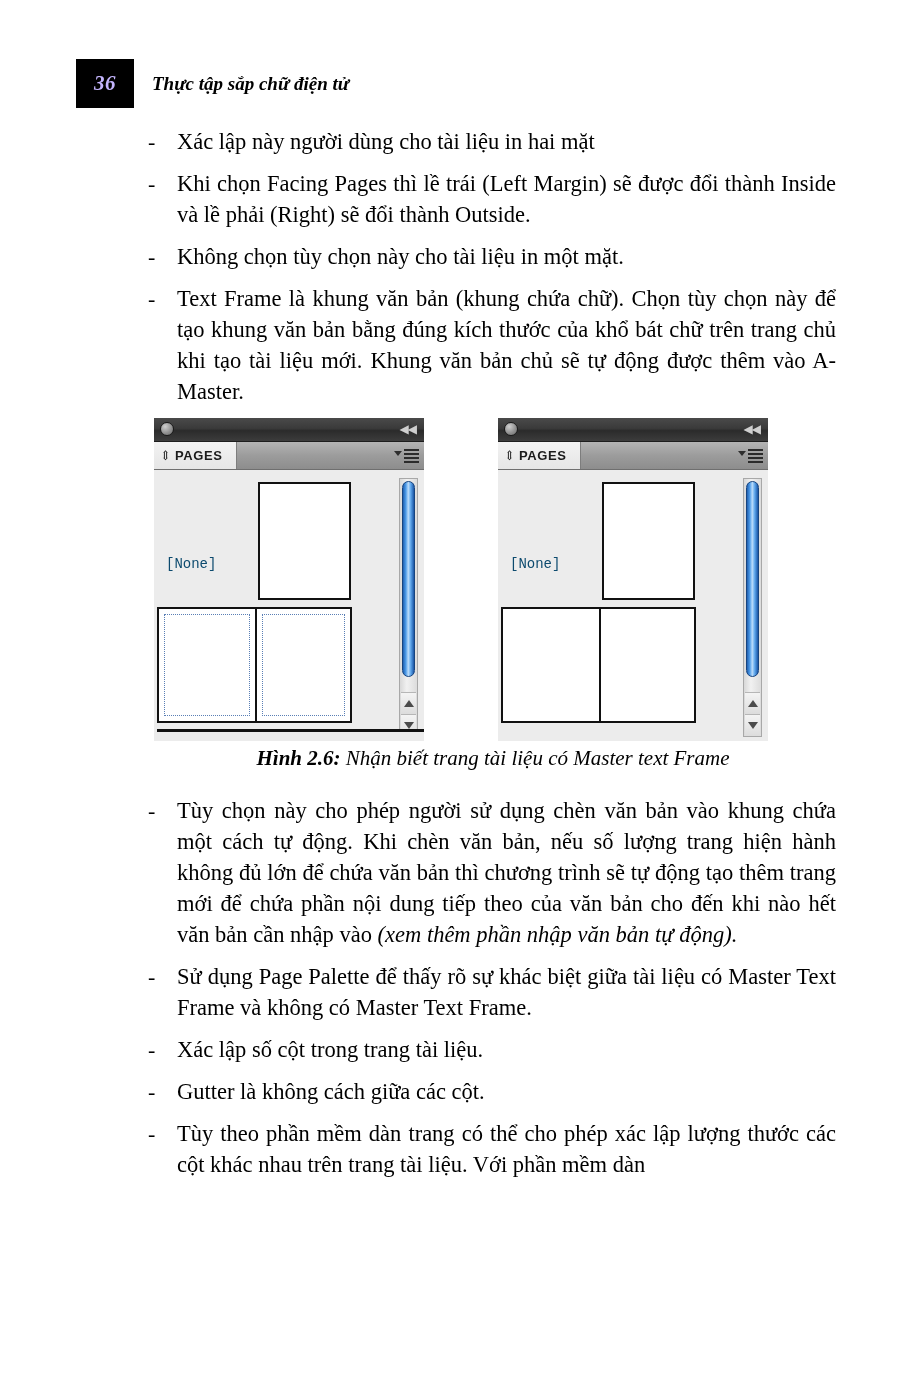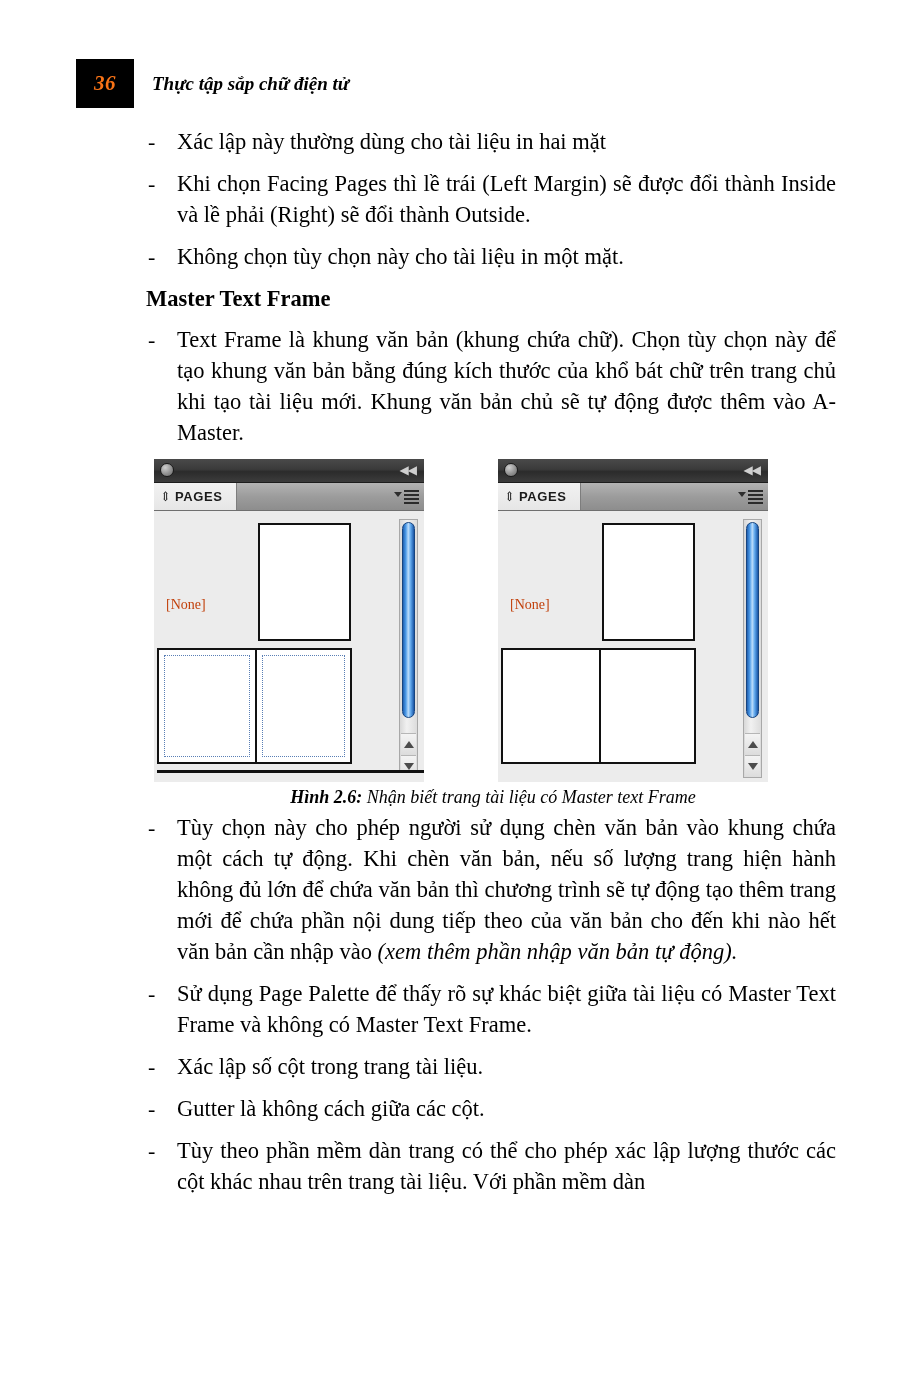--- a/index.html
+++ b/index.html
@@ -22,21 +22,21 @@
     left: 76px;
     top: 59px;
     height: 49px;
     display: flex;
     align-items: center;
   }
   .page-number-box {
     width: 58px;
     height: 49px;
     background: #000000;
-    color: #f97316;
+    color: #c4b5fd;
     display: flex;
     align-items: center;
     justify-content: center;
     font-size: 21px;
     font-weight: bold;
     font-style: italic;
     font-family: "Liberation Serif", serif;
     letter-spacing: 0.5px;
   }
   .header-title {
@@ -200,23 +200,23 @@
   .panel-body {
     position: relative;
     height: calc(100% - 51px);
     background: #ececec;
   }
 
   .none-label {
     position: absolute;
     left: 12px;
     top: 86px;
-    font-family: Liberation Serif, serif;
+    font-family: Liberation Mono, monospace;
     font-size: 14px;
-    color: #c2410c;
+    color: #0c4a6e;
   }
 
   
   .thumb {
     position: absolute;
     background: #ffffff;
     border: 2px solid #111111;
     box-sizing: border-box;
   }
   .thumb-master {
@@ -313,53 +313,52 @@
     font-size: 19px;
     font-family: "Liberation Serif", serif;
     white-space: nowrap;
   }
   .sub-caption-a { left: 52px; }
   .sub-caption-b { left: 370px; }
 
   .figure-caption {
     text-align: center;
     font-style: italic;
-    font-size: 18px;
+    font-size: 21px;
     margin-top: 6px;
-    margin-bottom: 4px;
+    margin-bottom: 24px;
     white-space: nowrap;
   }
   .figure-caption .fig-num { font-weight: bold; }
 </style>
 </head>
 <body>
 
 <div class="page-header">
   <div class="page-number-box">36</div>
   <div class="header-title">Thực tập sắp chữ điện tử</div>
 </div>
 
 <div class="content">
 
   <div class="bullet-item">
     <div class="bullet-dash">-</div>
-    <div class="bullet-text nojust">Xác lập này thường dùng cho tài liệu in hai mặt</div>
+    <div class="bullet-text nojust">Xác lập này người dùng cho tài liệu in hai mặt</div>
   </div>
 
   <div class="bullet-item">
     <div class="bullet-dash">-</div>
     <div class="bullet-text">Khi chọn Facing Pages thì lề trái (Left Margin) sẽ được đổi thành Inside và lề phải (Right) sẽ đổi thành Outside.</div>
   </div>
 
   <div class="bullet-item">
     <div class="bullet-dash">-</div>
     <div class="bullet-text nojust">Không chọn tùy chọn này cho  tài liệu in một mặt.</div>
   </div>
 
-  <div class="section-heading">Master Text Frame</div>
 
   <div class="bullet-item">
     <div class="bullet-dash">-</div>
     <div class="bullet-text">Text Frame là khung văn bản (khung chứa chữ). Chọn tùy chọn này để tạo khung văn bản bằng đúng kích thước của khổ bát chữ trên trang chủ khi tạo tài liệu mới. Khung văn bản chủ sẽ tự động được thêm vào A-Master.</div>
   </div>
 
   <div class="figure-block">
     <div class="panels-row">
 
       <div class="indesign-panel panel-a">

